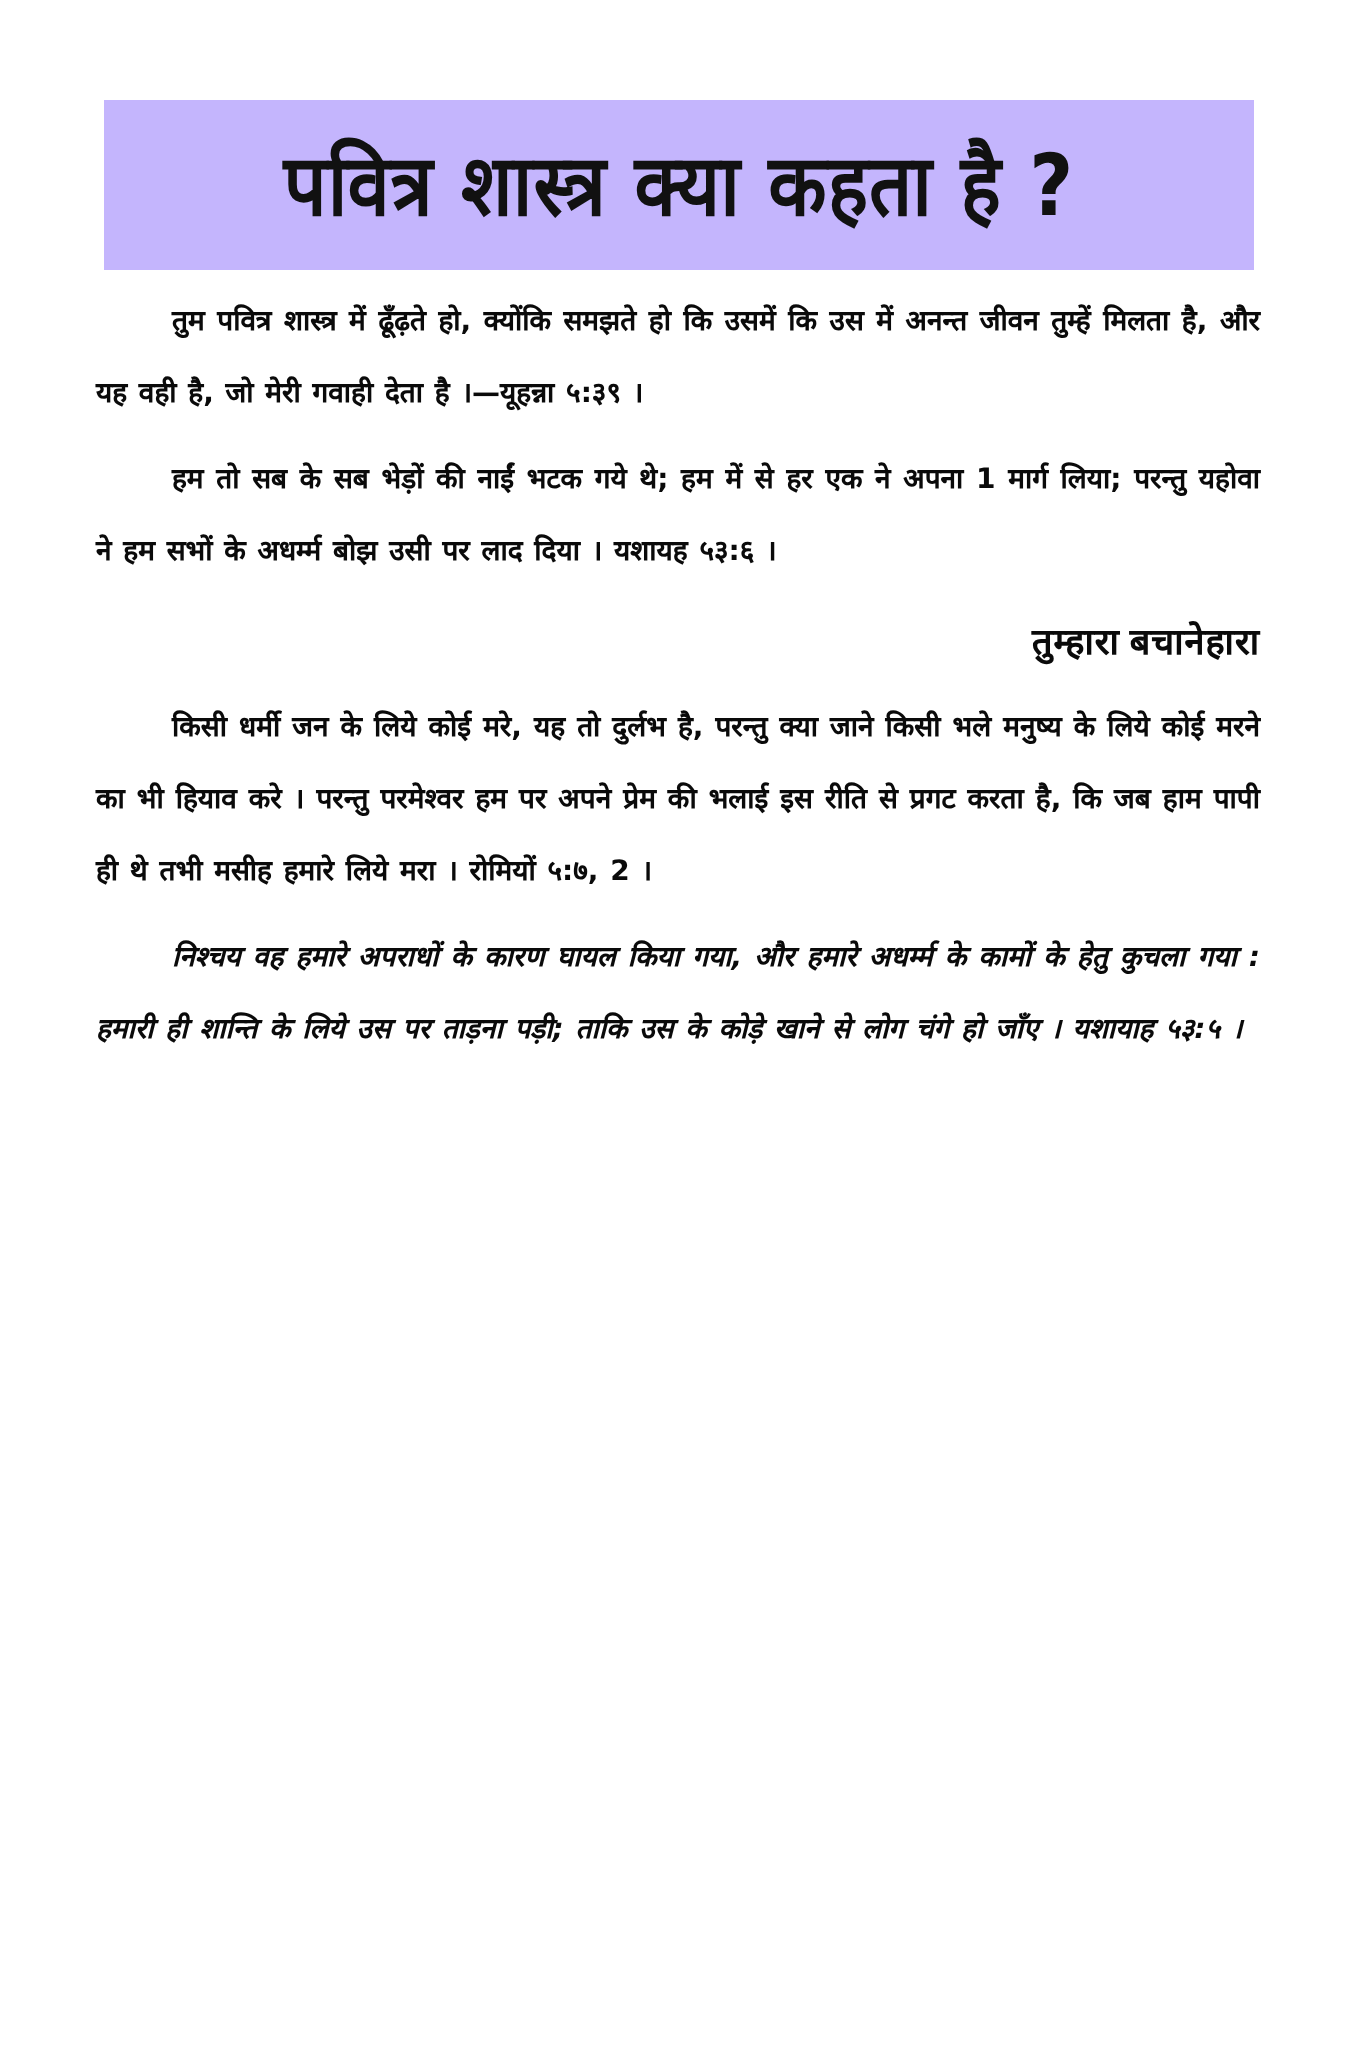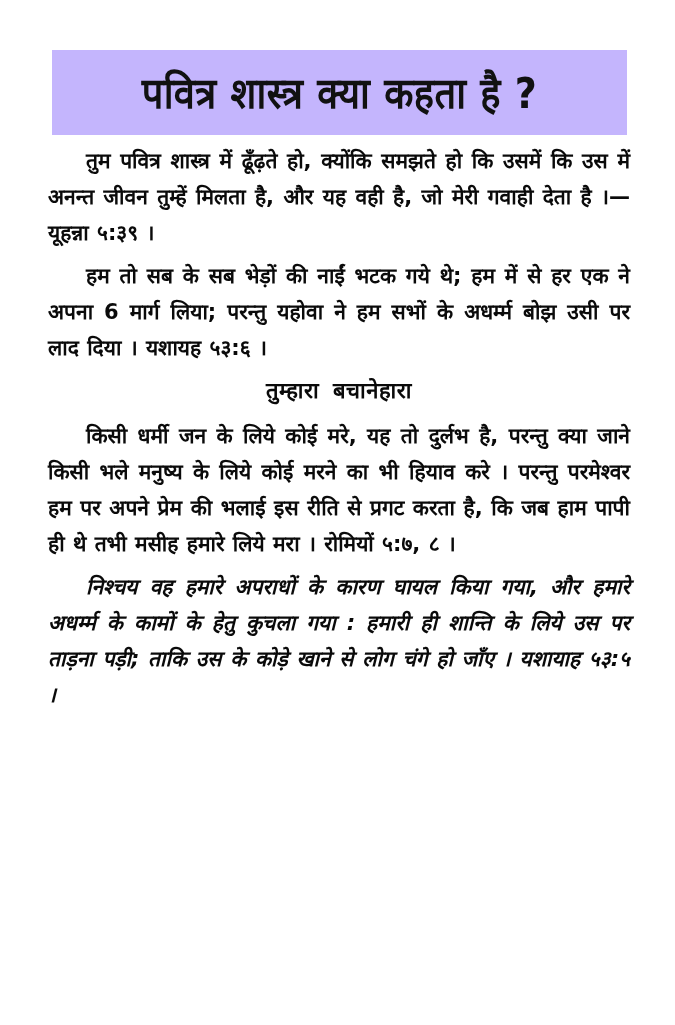--- a/index.html
+++ b/index.html
@@ -46,40 +46,40 @@
   .body-col {
     position: absolute;
     left: 48px;
     top: 143px;
     width: 582px;
   }
   p.verse {
     margin: 0 0 7px 0;
     padding: 0;
     font-family: "DejaVu Sans", "Liberation Sans", sans-serif;
-    font-size: 21px;
+    font-size: 14px;
     font-weight: 700;
     color: #0a0a0a;
     line-height: 36px;
     text-align: justify;
     text-indent: 38px;
     word-spacing: 1px;
     -webkit-hyphens: none;
     hyphens: none;
   }
   p.verse:last-child {
     margin-bottom: 0;
     font-style: italic;
   }
   .subheading {
     margin: 10px 0 8px 0;
     padding: 0;
-    text-align: center;
-    font-family: Liberation Mono, monospace;
-    font-size: 22px;
+    text-align: right;
+    font-family: Liberation Serif, serif;
+    font-size: 18px;
     font-weight: 700;
     color: #0a0a0a;
     line-height: 34px;
     letter-spacing: 0.5px;
   }
 </style>
 </head>
 <body>
 
 <div class="page">
@@ -88,23 +88,23 @@
     <div class="title-text">पवित्र शास्त्र क्या कहता है ?</div>
   </div>
 
   <div class="body-col">
 
     <p class="verse">तुम पवित्र शास्त्र में ढूँढ़ते हो,  क्योंकि समझते हो कि उसमें कि उस में अनन्त जीवन तुम्हें मिलता है, और यह वही है, जो मेरी गवाही देता है ।—यूहन्ना ५:३९ ।</p>
 
 
 
 
-    <p class="verse">हम तो सब के सब भेड़ों की नाईं भटक गये थे; हम में से हर एक ने अपना 6 मार्ग लिया; परन्तु यहोवा ने हम सभों के अधर्म्म बोझ उसी पर लाद दिया । यशायह ५३:६ ।</p>
+    <p class="verse">हम तो सब के सब भेड़ों की नाईं भटक गये थे; हम में से हर एक ने अपना 1 मार्ग लिया; परन्तु यहोवा ने हम सभों के अधर्म्म बोझ उसी पर लाद दिया । यशायह ५३:६ ।</p>
 
     <h2 class="subheading">तुम्हारा बचानेहारा</h2>
 
-    <p class="verse">किसी धर्मी जन के लिये कोई मरे, यह तो दुर्लभ है, परन्तु क्या जाने किसी भले मनुष्य के लिये कोई मरने का भी हियाव करे । परन्तु परमेश्वर हम पर अपने प्रेम की भलाई इस रीति से प्रगट करता है, कि जब हाम पापी ही थे तभी मसीह हमारे लिये मरा । रोमियों ५:७, ८ ।</p>
+    <p class="verse">किसी धर्मी जन के लिये कोई मरे, यह तो दुर्लभ है, परन्तु क्या जाने किसी भले मनुष्य के लिये कोई मरने का भी हियाव करे । परन्तु परमेश्वर हम पर अपने प्रेम की भलाई इस रीति से प्रगट करता है, कि जब हाम पापी ही थे तभी मसीह हमारे लिये मरा । रोमियों ५:७, 2 ।</p>
 
     <p class="verse">निश्चय वह हमारे अपराधों के कारण घायल किया गया, और हमारे अधर्म्म के कामों के हेतु कुचला गया : हमारी ही शान्ति के लिये उस पर ताड़ना पड़ी; ताकि उस के कोड़े खाने से लोग चंगे हो जाँए । यशायाह ५३:५ ।</p>
 
   </div>
 
 </div>
 
 </body></html>

